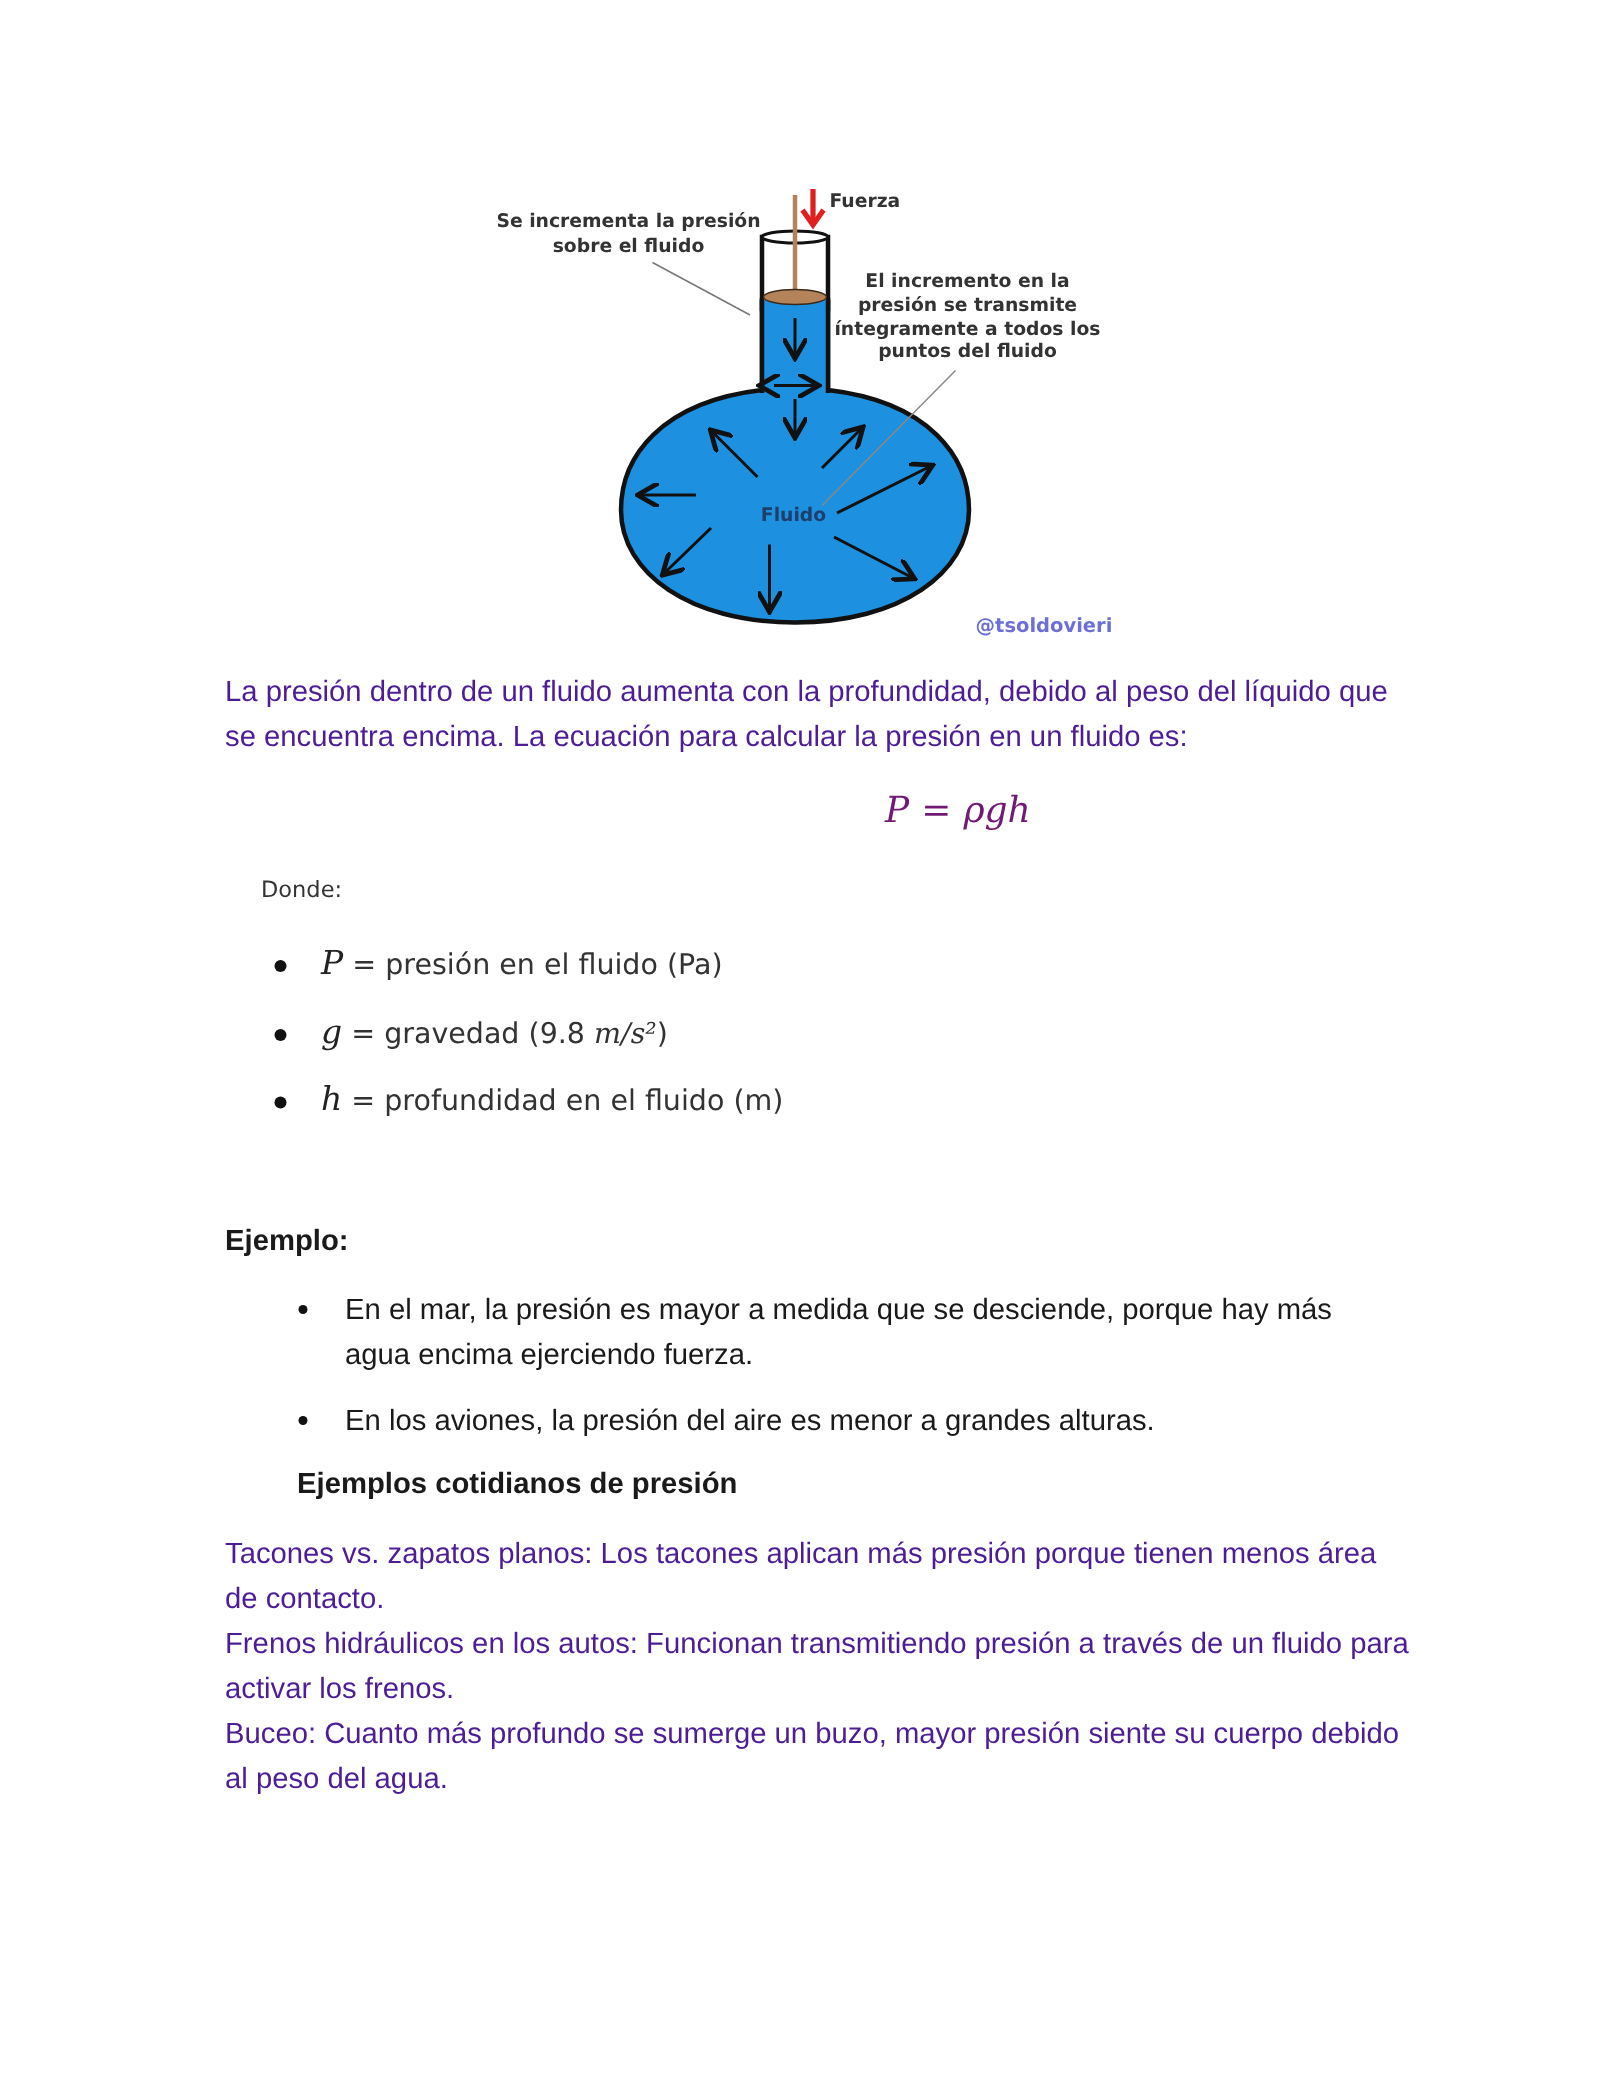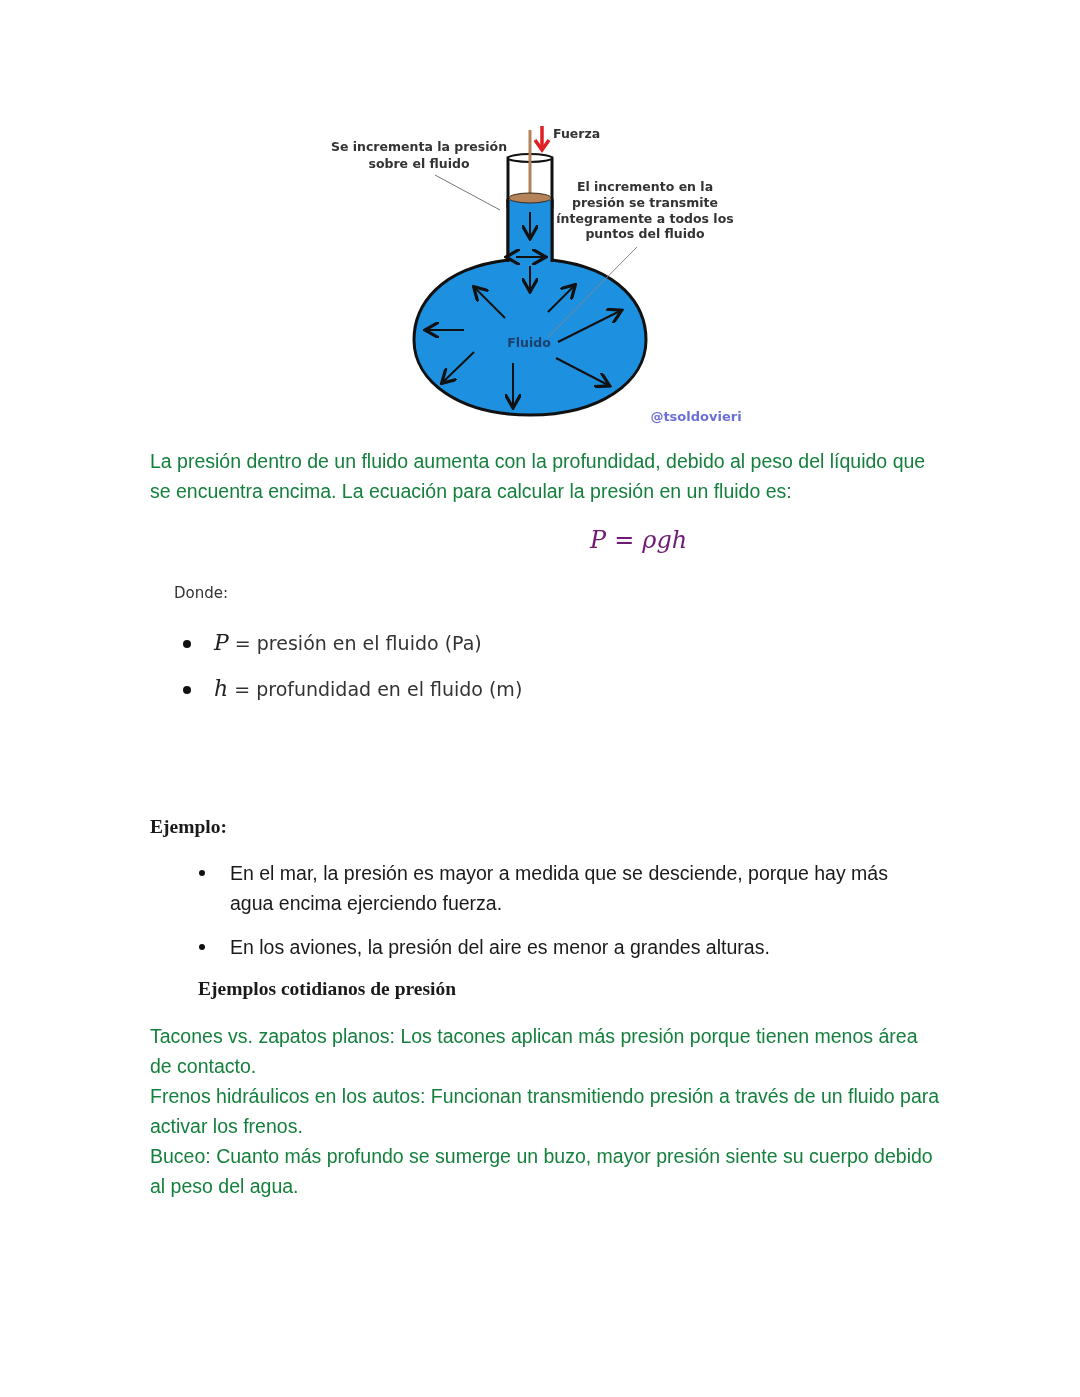--- a/index.html
+++ b/index.html
@@ -7,21 +7,21 @@
       width: 1080px; height: 1397px; position: relative; overflow: hidden;
       font-family: "Liberation Sans", sans-serif; color: #1a1a1a;
     }
     .diagram { position: absolute; left: 330px; top: 120px; width: 420px; height: 310px; }
     .diagram svg { width: 420px; height: 310px; display: block; }
     .dlabel { font-family: "DejaVu Sans", sans-serif; font-weight: bold; fill: #333; font-size: 12.5px; }
     .watermark { font-family: "DejaVu Sans", sans-serif; font-weight: bold; fill: #6b6fd6; font-size: 13px; }
 
     .para {
       position: absolute; left: 150px; width: 790px;
-      font-size: 19.5px; line-height: 30px; color: #15803d;
+      font-size: 19.5px; line-height: 30px; color: #4c1d95;
     }
     .para b { font-weight: normal; }
     .formula {
       position: absolute; left: 590px; top: 526px;
       font-family: "DejaVu Serif", serif; font-style: italic; font-size: 24px; color: #701a75;
     }
     .formula .eq { font-style: normal; margin: 0 8px; }
 
     .donde {
       position: absolute; left: 174px; top: 584px;
@@ -32,21 +32,21 @@
       position: relative; height: 45.5px; line-height: 30px; padding-left: 34px;
       font-family: "DejaVu Sans", sans-serif; font-size: 19px; color: #333; white-space: nowrap;
     }
     .vars li::before {
       content: ""; position: absolute; left: 3px; top: 12px;
       width: 8px; height: 8px; border-radius: 50%; background: #111;
     }
     .sym { font-family: "DejaVu Serif", serif; font-style: italic; font-size: 22px; color: #222; }
     .unit { font-family: "DejaVu Serif", serif; font-style: italic; }
 
-    .heading { position: absolute; left: 150px; font-size: 19.5px; font-weight: bold; color: #1a1a1a; font-family: Liberation Serif, serif; }
+    .heading { position: absolute; left: 150px; font-size: 19.5px; font-weight: bold; color: #1a1a1a; }
     .ex-list { position: absolute; left: 196px; top: 858px; width: 740px; margin: 0; padding: 0; list-style: none; }
     .ex-list li {
       position: relative; padding-left: 34px; font-size: 19.5px; line-height: 30px; color: #1a1a1a;
       margin-bottom: 14px;
     }
     .ex-list li::before {
       content: ""; position: absolute; left: 3px; top: 12px;
       width: 6px; height: 6px; border-radius: 50%; background: #111;
     }
   </style>
@@ -115,20 +115,23 @@
   <span>P</span><span class="eq">=</span><span>ρgh</span>
 </div>
 
 <div class="donde">Donde:</div>
 
 <ul class="vars">
   <li>
     <span class="sym">P</span><span> = presión en el fluido (Pa)</span>
   </li>
   <li>
+    <span class="sym">g</span><span> = gravedad (9.8 </span><span class="unit">m/s²</span><span>)</span>
+  </li>
+  <li>
     <span class="sym">h</span><span> = profundidad en el fluido (m)</span>
   </li>
 </ul>
 
 <div class="heading" style="top:816px;">Ejemplo:</div>
 <ul class="ex-list">
   <li>En el mar, la presión es mayor a medida que se desciende, porque hay más agua encima ejerciendo fuerza.</li>
   <li>En los aviones, la presión del aire es menor a grandes alturas.</li>
 </ul>
 

